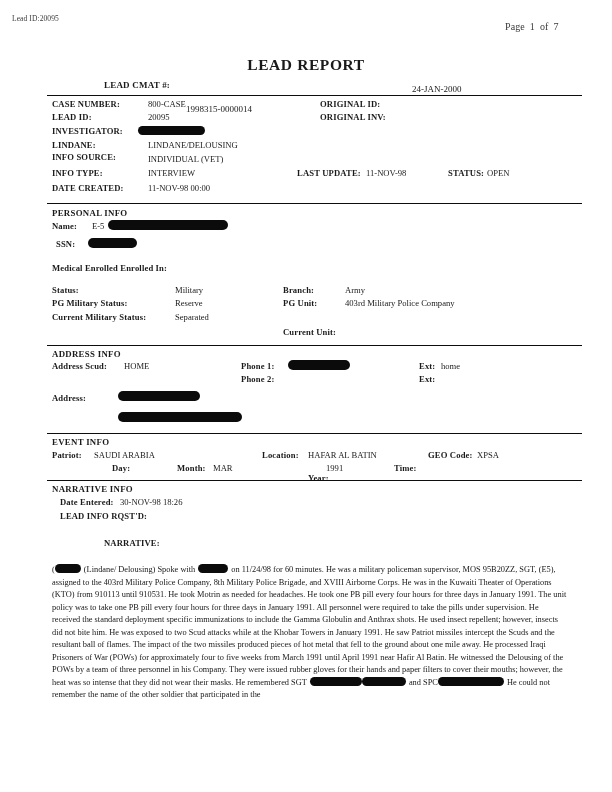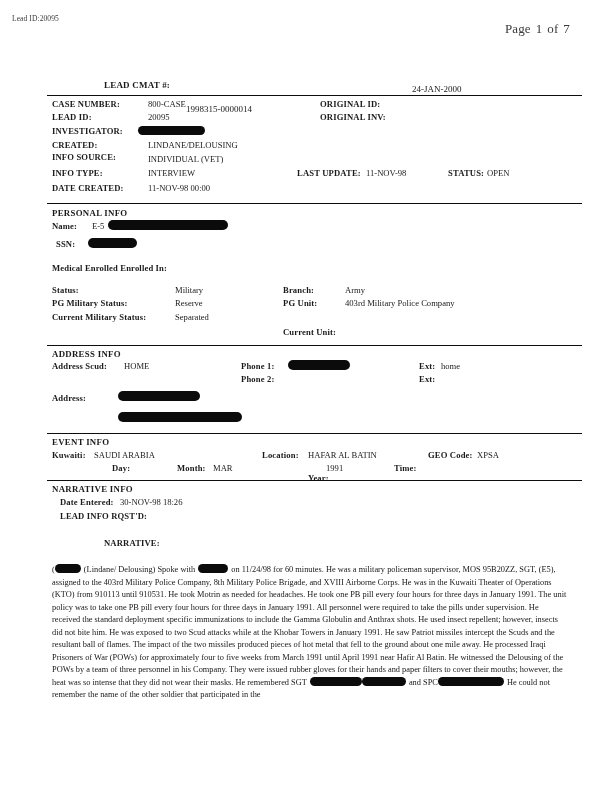--- a/index.html
+++ b/index.html
@@ -26,21 +26,21 @@
   
   .abs { position: absolute; white-space: nowrap; }
 
   
   .run-head {
     font-size: 7.5px;
     color: #3a3a3a;
     letter-spacing: .1px;
   }
   #lead-id-head { left: 12px; top: 14px; }
-  #page-head { left: 505px; top: 21px; font-size: 13px; }
+  #page-head { left: 505px; top: 21px; font-size: 10px; }
   #page-head .pnum { margin: 0 5px; }
 
   
   #doc-title {
     left: 0; right: 0; top: 56px;
     width: 612px;
     text-align: center;
     font-size: 15.5px;
     font-weight: bold;
     letter-spacing: .6px;
@@ -96,37 +96,38 @@
 <body>
 
 <div class="page">
 
   <div class="abs run-head" id="lead-id-head">Lead ID:20095</div>
 
   <div class="abs run-head" id="page-head">
     <span>Page</span><span class="pnum">1</span><span>of</span><span class="pnum">7</span>
   </div>
 
+  <div class="abs" id="doc-title">LEAD REPORT</div>
 
   <div class="abs" id="cmat-label">LEAD CMAT #:</div>
   <div class="abs" id="cmat-value">1998315-0000014</div>
   <div class="abs" id="report-date">24-JAN-2000</div>
 
   <div class="rule" style="top:95px;"></div>
 
   <div class="abs fb" style="left:52px; top:99px;">CASE NUMBER:</div>
   <div class="abs f" style="left:148px; top:99px;">800-CASE</div>
 
   <div class="abs fb" style="left:52px; top:112px;">LEAD ID:</div>
   <div class="abs f" style="left:148px; top:112px;">20095</div>
 
   <div class="abs fb" style="left:52px; top:126px;">INVESTIGATOR:</div>
   <div class="redact" style="left:138px; top:126px; width:67px; height:9px;"></div>
 
-  <div class="abs fb" style="left:52px; top:140px;">CREATED:</div>
+  <div class="abs fb" style="left:52px; top:140px;">LINDANE:</div>
   <div class="abs f" style="left:148px; top:140px;">LINDANE/DELOUSING</div>
 
   <div class="abs fb" style="left:52px; top:152px;">INFO SOURCE:</div>
   <div class="abs f" style="left:148px; top:154px;">INDIVIDUAL (VET)</div>
 
   <div class="abs fb" style="left:52px; top:168px;">INFO TYPE:</div>
   <div class="abs f" style="left:148px; top:168px;">INTERVIEW</div>
 
   <div class="abs fb" style="left:52px; top:183px;">DATE CREATED:</div>
   <div class="abs f" style="left:148px; top:183px;">11-NOV-98 00:00</div>
@@ -194,21 +195,21 @@
   <div class="abs f" style="left:441px; top:374px;"></div>
 
   <div class="abs fb" style="left:52px; top:393px;">Address:</div>
   <div class="redact" style="left:118px; top:391px; width:82px; height:10px;"></div>
   <div class="redact" style="left:118px; top:412px; width:124px; height:10px;"></div>
 
   <div class="rule" style="top:433px;"></div>
 
   <div class="abs sec-head" style="left:52px; top:437px;">EVENT INFO</div>
 
-  <div class="abs fb" style="left:52px; top:450px;">Kuwaiti:</div>
+  <div class="abs fb" style="left:52px; top:450px;">Patriot:</div>
   <div class="abs f" style="left:94px; top:450px;">SAUDI ARABIA</div>
 
   <div class="abs fb" style="left:262px; top:450px;">Location:</div>
   <div class="abs f" style="left:308px; top:450px;">HAFAR AL BATIN</div>
 
   <div class="abs fb" style="left:428px; top:450px;">GEO Code:</div>
   <div class="abs f" style="left:477px; top:450px;">XPSA</div>
 
   <div class="abs fb" style="left:112px; top:463px;">Day:</div>
   <div class="abs f" style="left:137px; top:463px;"></div>

